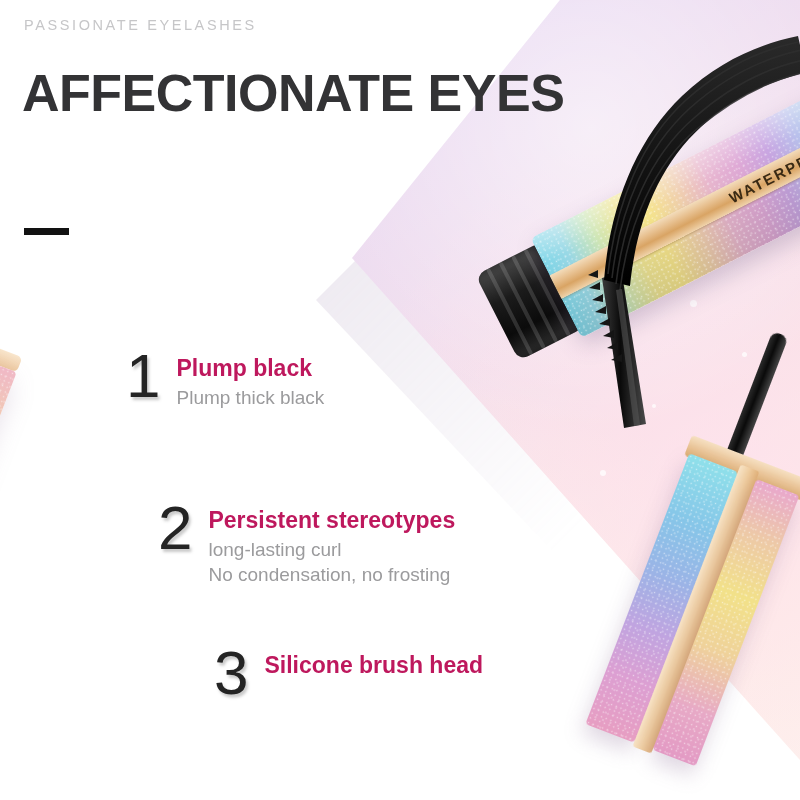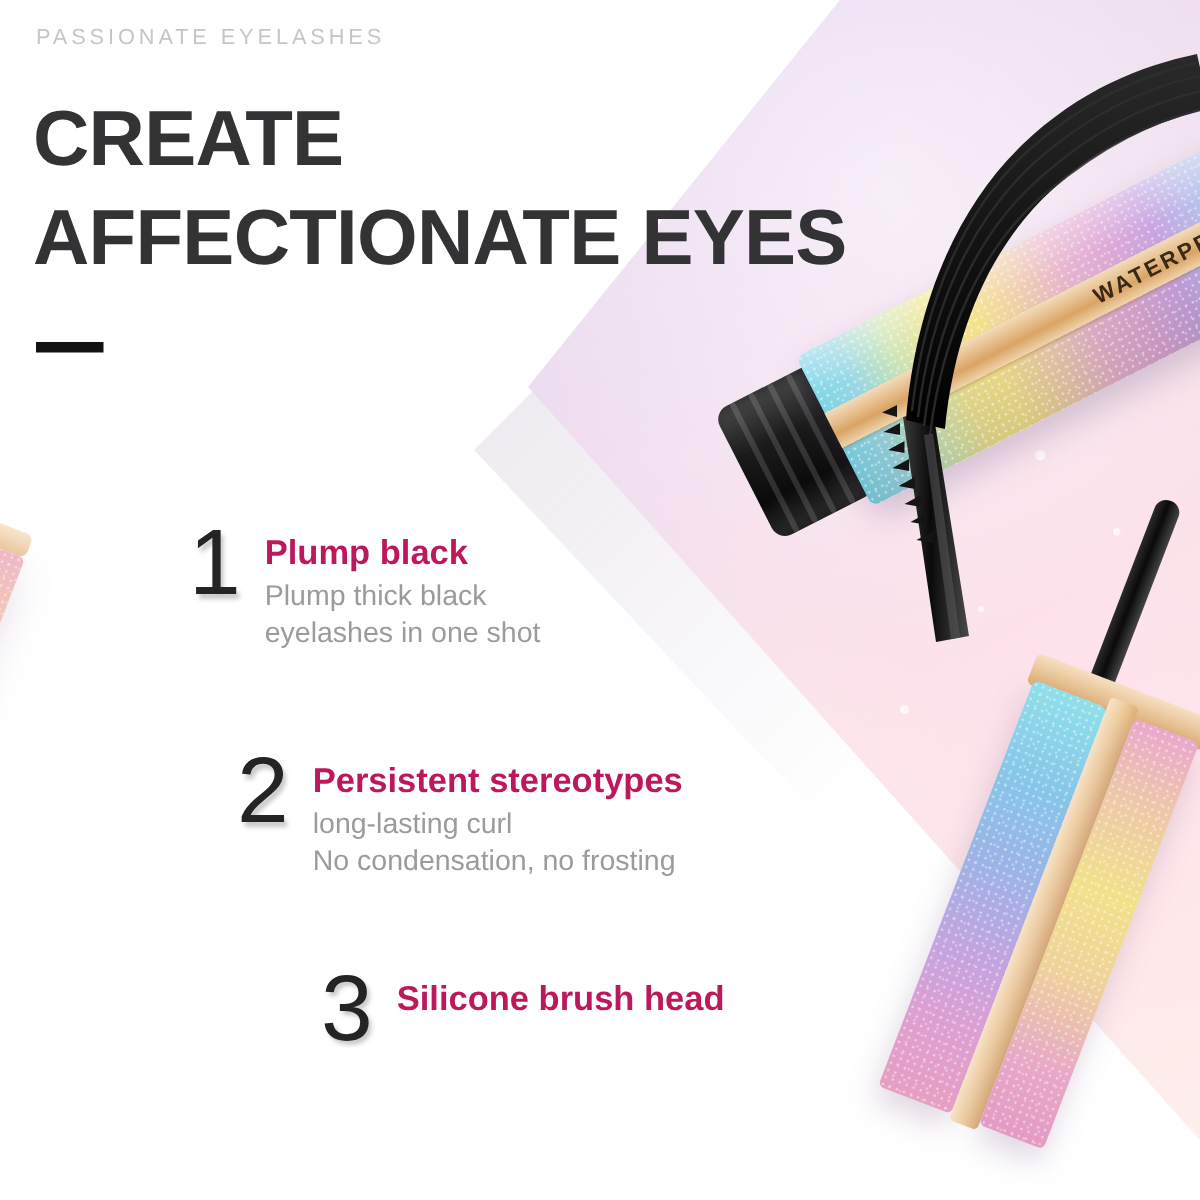--- a/index.html
+++ b/index.html
@@ -256,35 +256,33 @@
     <div class="glitter"></div>
   </div>
 
 </div>
 
 <div class="content">
 
   <div class="kicker">PASSIONATE EYELASHES</div>
 
   <div class="headline">
-    <span class="l1">CREATE</span>
     <span class="l2">AFFECTIONATE EYES</span>
   </div>
 
   <div class="accent-bar"></div>
 
   <div class="features">
 
     <div class="feature f1">
       <div class="num">1</div>
       <div class="txt">
         <div class="ftitle">Plump black</div>
         <div class="fdesc">
           <span>Plump thick black</span>
-          <span>eyelashes in one shot</span>
         </div>
       </div>
     </div>
 
     <div class="feature f2">
       <div class="num">2</div>
       <div class="txt">
         <div class="ftitle">Persistent stereotypes</div>
         <div class="fdesc">
           <span>long-lasting curl</span>

